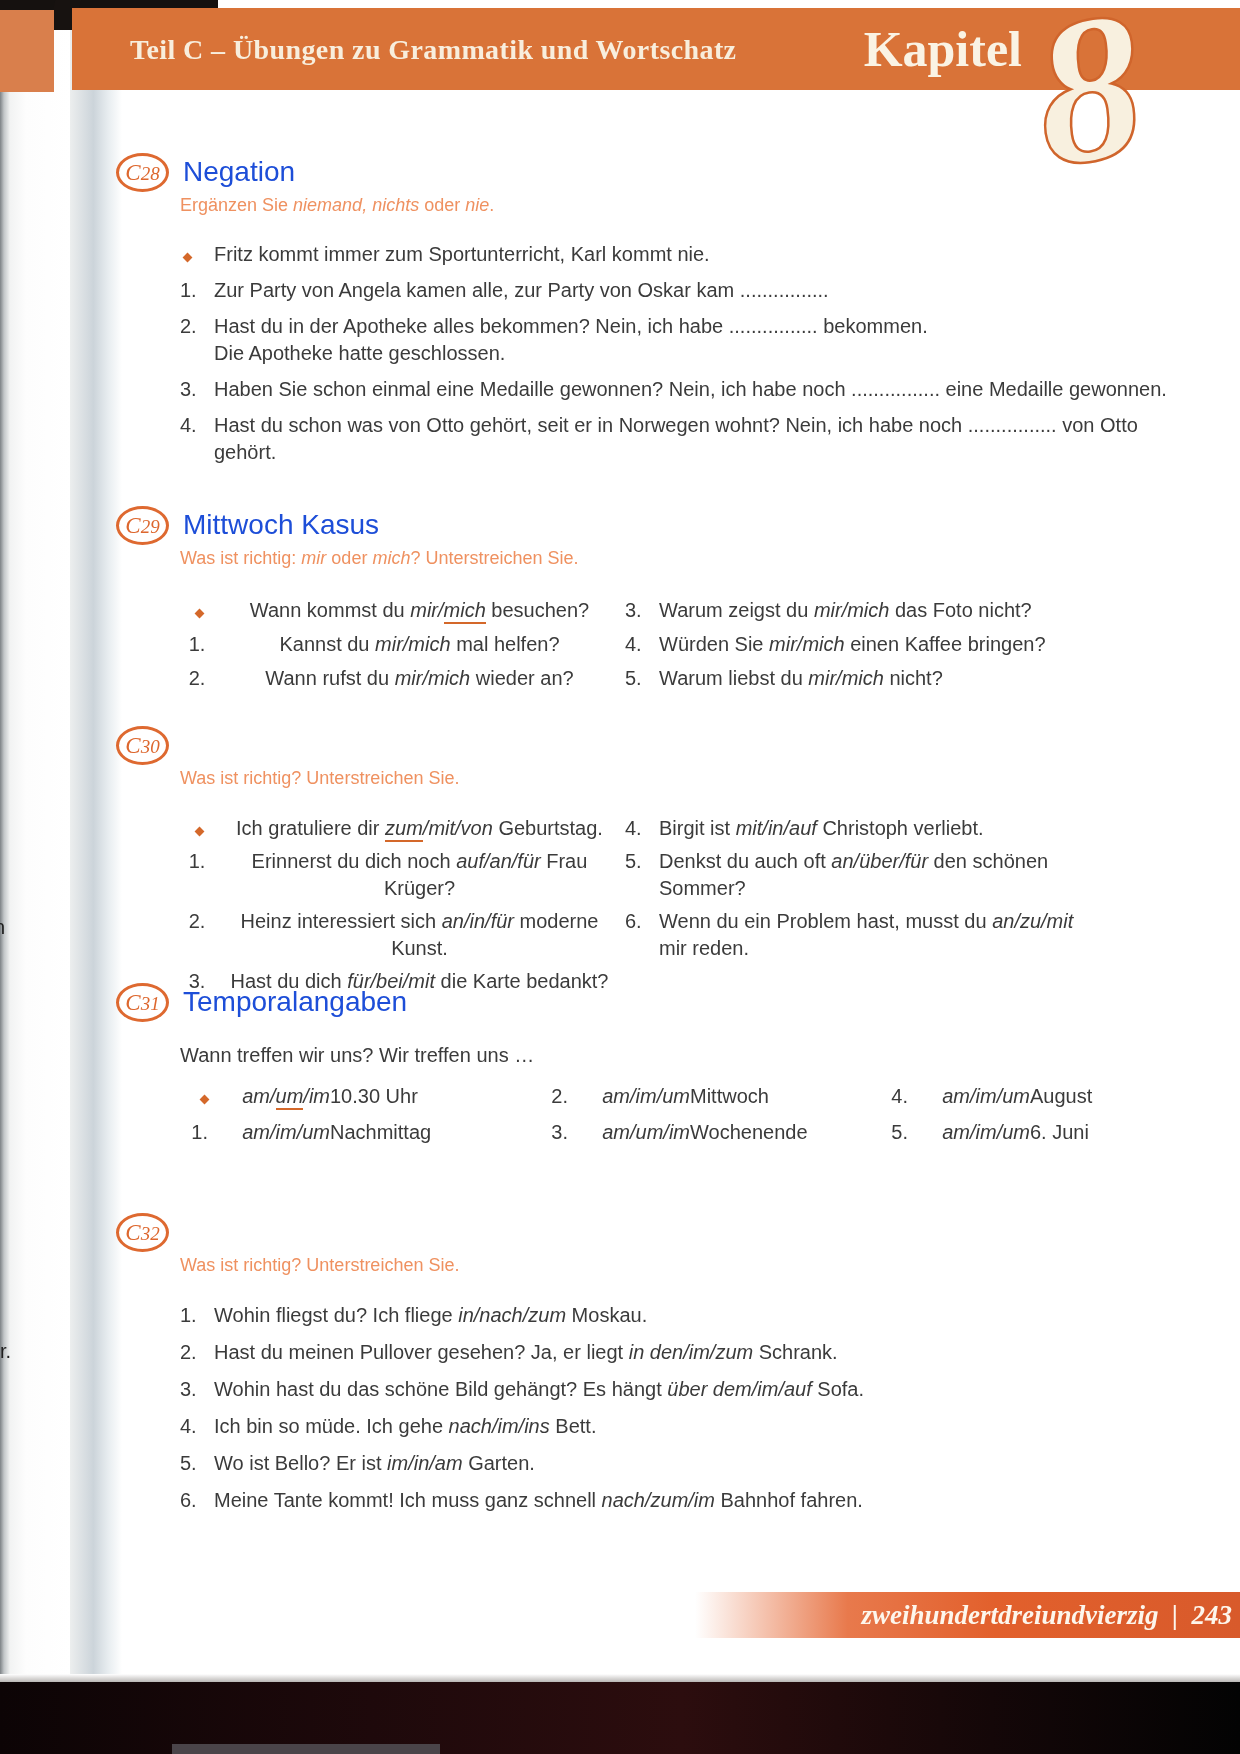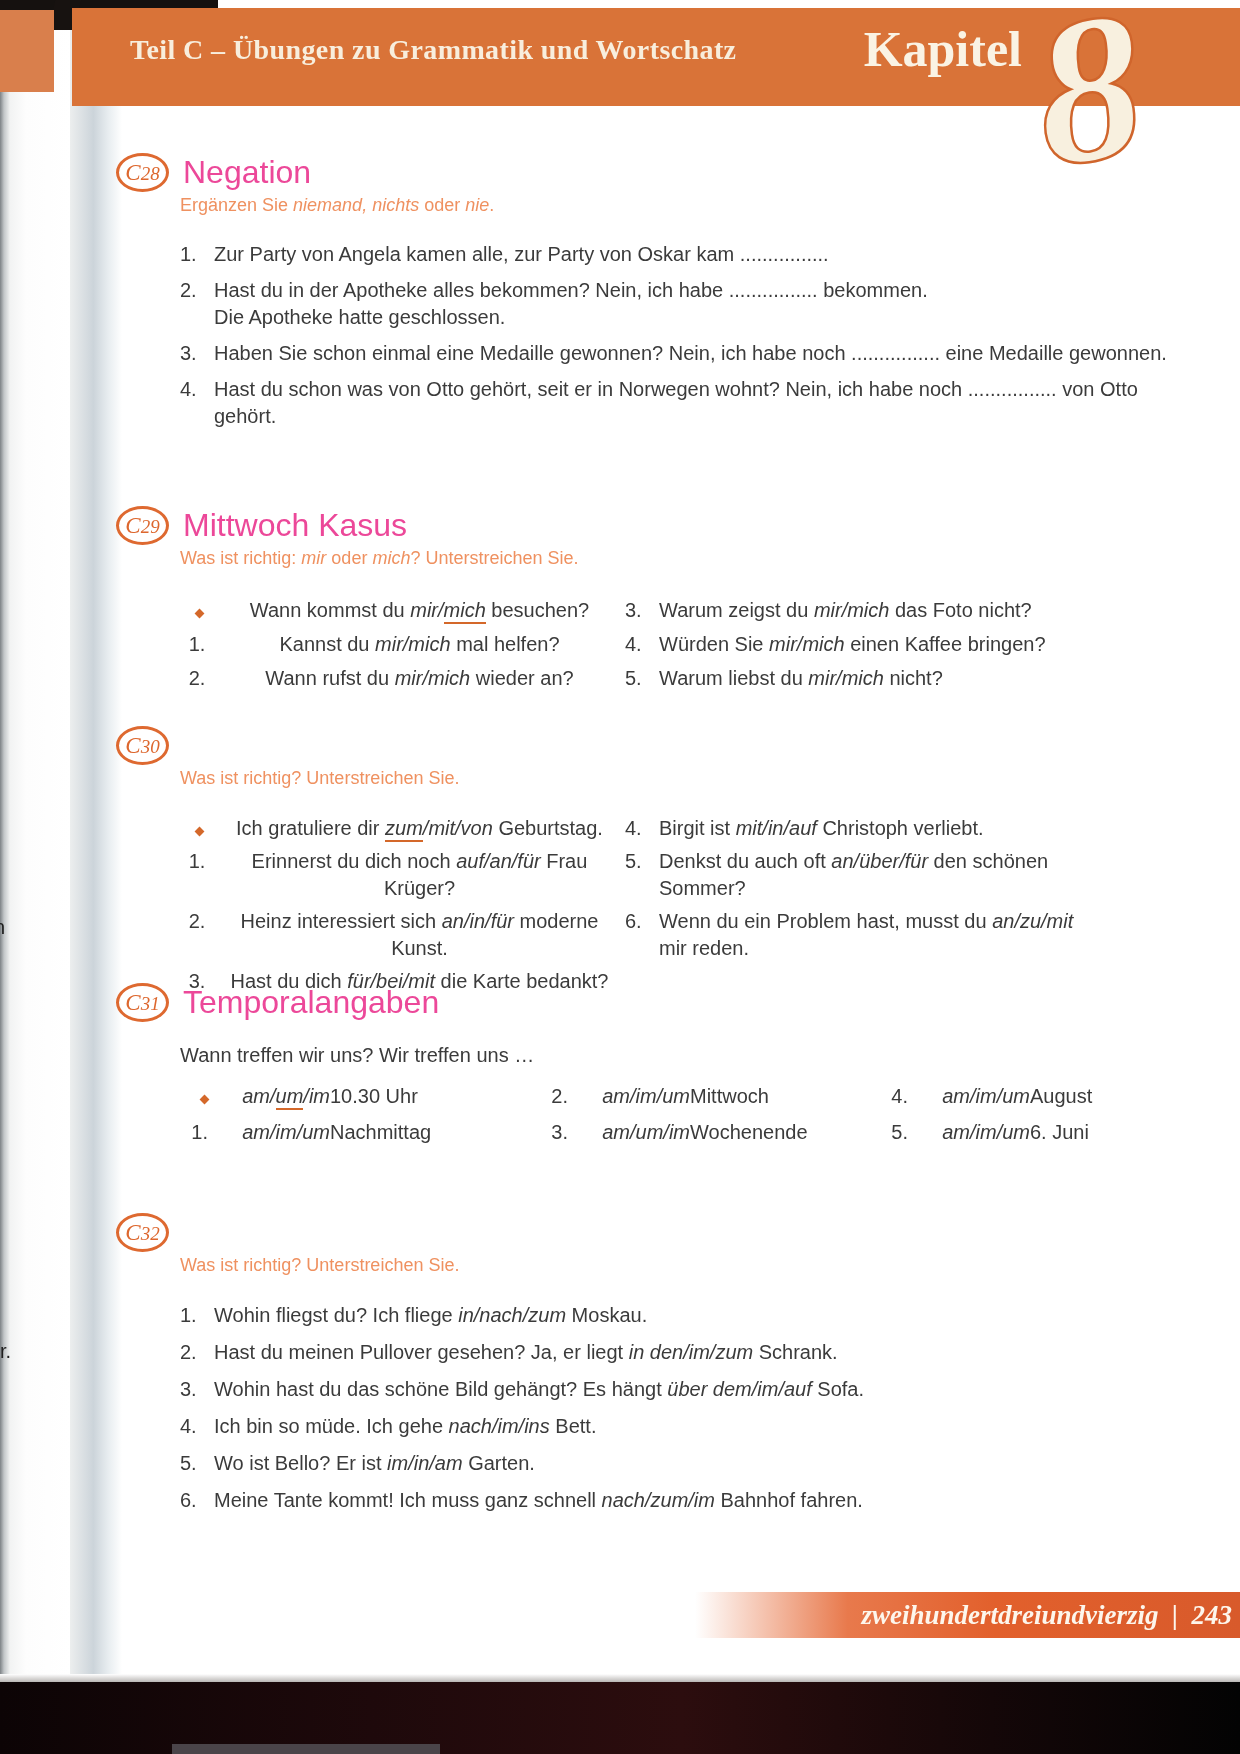--- a/index.html
+++ b/index.html
@@ -18,37 +18,37 @@
   .page-bottom-shadow{position:absolute;left:0;top:1674px;width:1240px;height:8px;
     background:linear-gradient(#ffffff,#b9b6b4);}
   .table-band{position:absolute;left:0;top:1682px;width:1240px;height:72px;
     background:linear-gradient(90deg,#0c0405 0%,#1e090b 30%,#2c0d0e 55%,#140708 80%,#030303 100%);}
   .table-sliver{position:absolute;left:172px;top:1744px;width:268px;height:10px;background:#4a4449;}
   .edge-frag{position:absolute;color:#1f1f1f;font-size:20px;}
   .frag-n{left:-6px;top:916px;}
   .frag-r{left:0px;top:1340px;}
 
   
-  .banner{position:absolute;left:72px;right:0;top:8px;height:98px;background:#d97338;}
+  .banner{position:absolute;left:72px;right:0;top:8px;height:82px;background:#d97338;}
   .banner-left-bit{position:absolute;left:0;top:10px;width:54px;height:82px;background:#d97f4c;}
   .banner-title{position:absolute;left:58px;top:26px;
     font-family:"Liberation Serif",serif;font-weight:bold;font-size:28px;color:#f8eedd;letter-spacing:.4px;}
   .kapitel{position:absolute;right:218px;top:12px;
     font-family:"Liberation Serif",serif;font-weight:bold;font-size:50px;color:#faf3e4;}
   .big-eight{position:absolute;right:68px;top:-10px;width:170px;height:200px;overflow:visible;}
 
   
   .section{position:absolute;left:116px;width:1104px;}
   .sec-head{display:flex;align-items:center;gap:14px;height:40px;}
   .badge{width:47px;height:33px;border:3px solid #de6930;border-radius:50%;
     display:flex;align-items:center;justify-content:center;color:#dd672e;
     font-family:"Liberation Serif",serif;font-style:italic;line-height:1;flex:none;}
   .badge .bc{font-size:23px;}
   .badge .bn{font-size:19px;margin-top:3px;}
-  .sec-title{color:#ec4899;font-size:32px;}
+  .sec-title{color:#1d4ed8;font-size:28px;}
   .sec-sub{color:#ef9160;font-size:18px;margin:3px 0 0 64px;}
   .sec-body{margin-left:64px;font-size:20px;line-height:27px;}
   .row{display:flex;margin-bottom:9px;}
   .marker{width:34px;flex:none;}
   .mtext{flex:1;}
   .diamond{display:inline-block;width:7px;height:7px;background:#d4682a;transform:rotate(45deg);margin:9px 0 0 4px;}
   i{font-style:italic;}
   .ul{border-bottom:2px solid #d4682a;padding-bottom:1px;}
   .cols{display:flex;}
   .col-l{width:445px;flex:none;text-align:center;}
@@ -89,20 +89,24 @@
       <div class="sec-head">
         <span class="badge">
           <span class="bc">C</span>
           <span class="bn">28</span>
         </span>
         <span class="sec-title">Negation</span>
       </div>
       <div class="sec-sub">Ergänzen Sie <i>niemand, nichts</i> oder <i>nie</i>.</div>
       <div class="sec-body" style="margin-top: 25px;">
         <div class="row" style="margin-bottom: 9px;">
+          <span class="marker"><span class="diamond"></span></span>
+          <span class="mtext">Fritz kommt immer zum Sportunterricht, Karl kommt nie.</span>
+        </div>
+        <div class="row" style="margin-bottom: 9px;">
           <span class="marker">1.</span>
           <span class="mtext">Zur Party von Angela kamen alle, zur Party von Oskar kam ................</span>
         </div>
         <div class="row" style="margin-bottom: 9px;">
           <span class="marker">2.</span>
           <span class="mtext">Hast du in der Apotheke alles bekommen? Nein, ich habe ................ bekommen.<br>Die Apotheke hatte geschlossen.</span>
         </div>
         <div class="row" style="margin-bottom: 9px;">
           <span class="marker">3.</span>
           <span class="mtext">Haben Sie schon einmal eine Medaille gewonnen? Nein, ich habe noch ................ eine Medaille gewonnen.</span>

